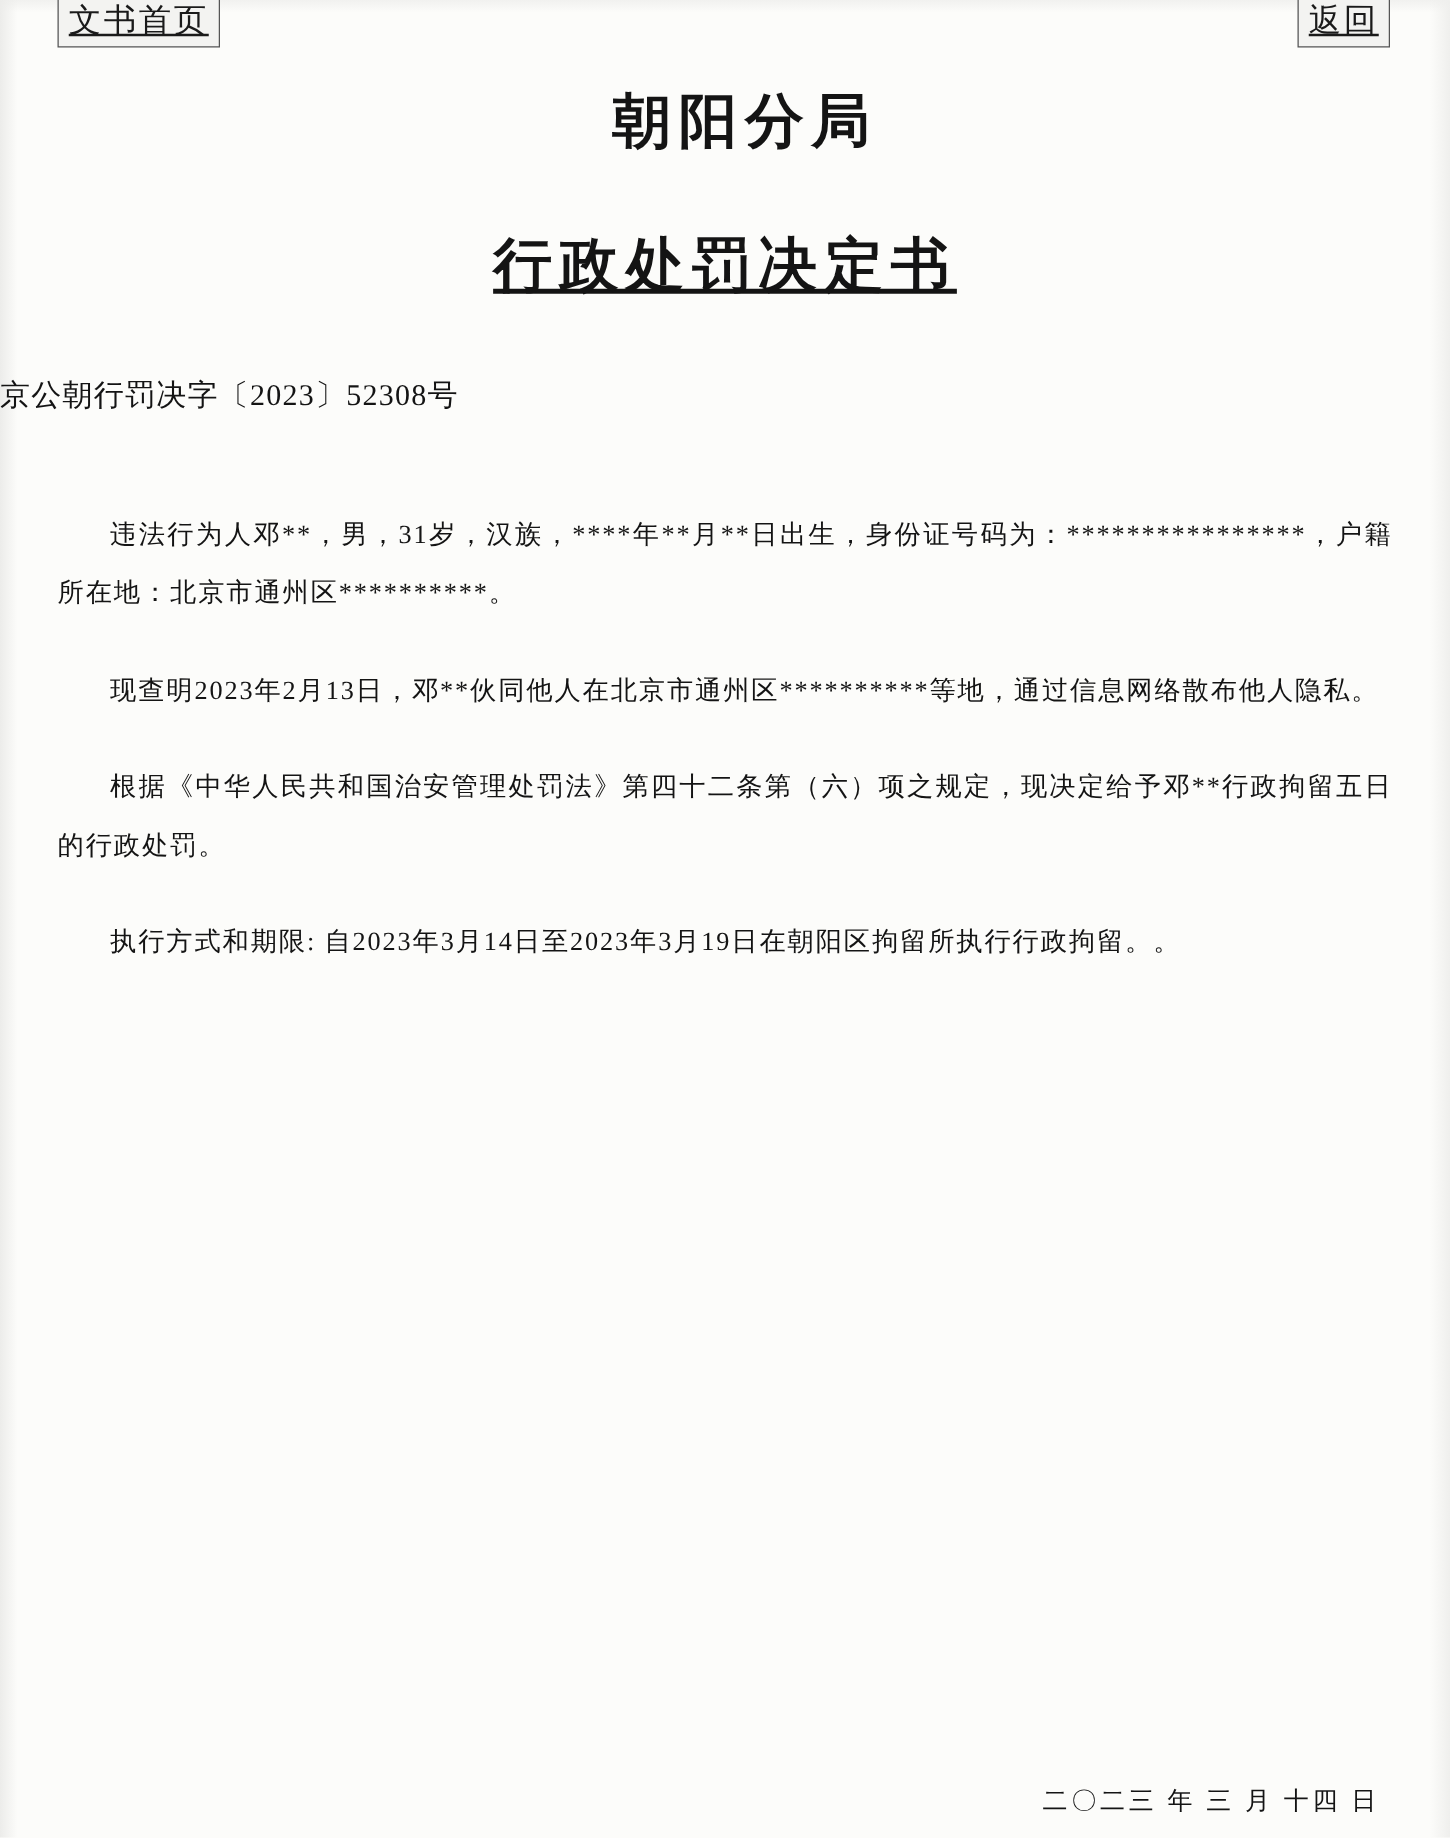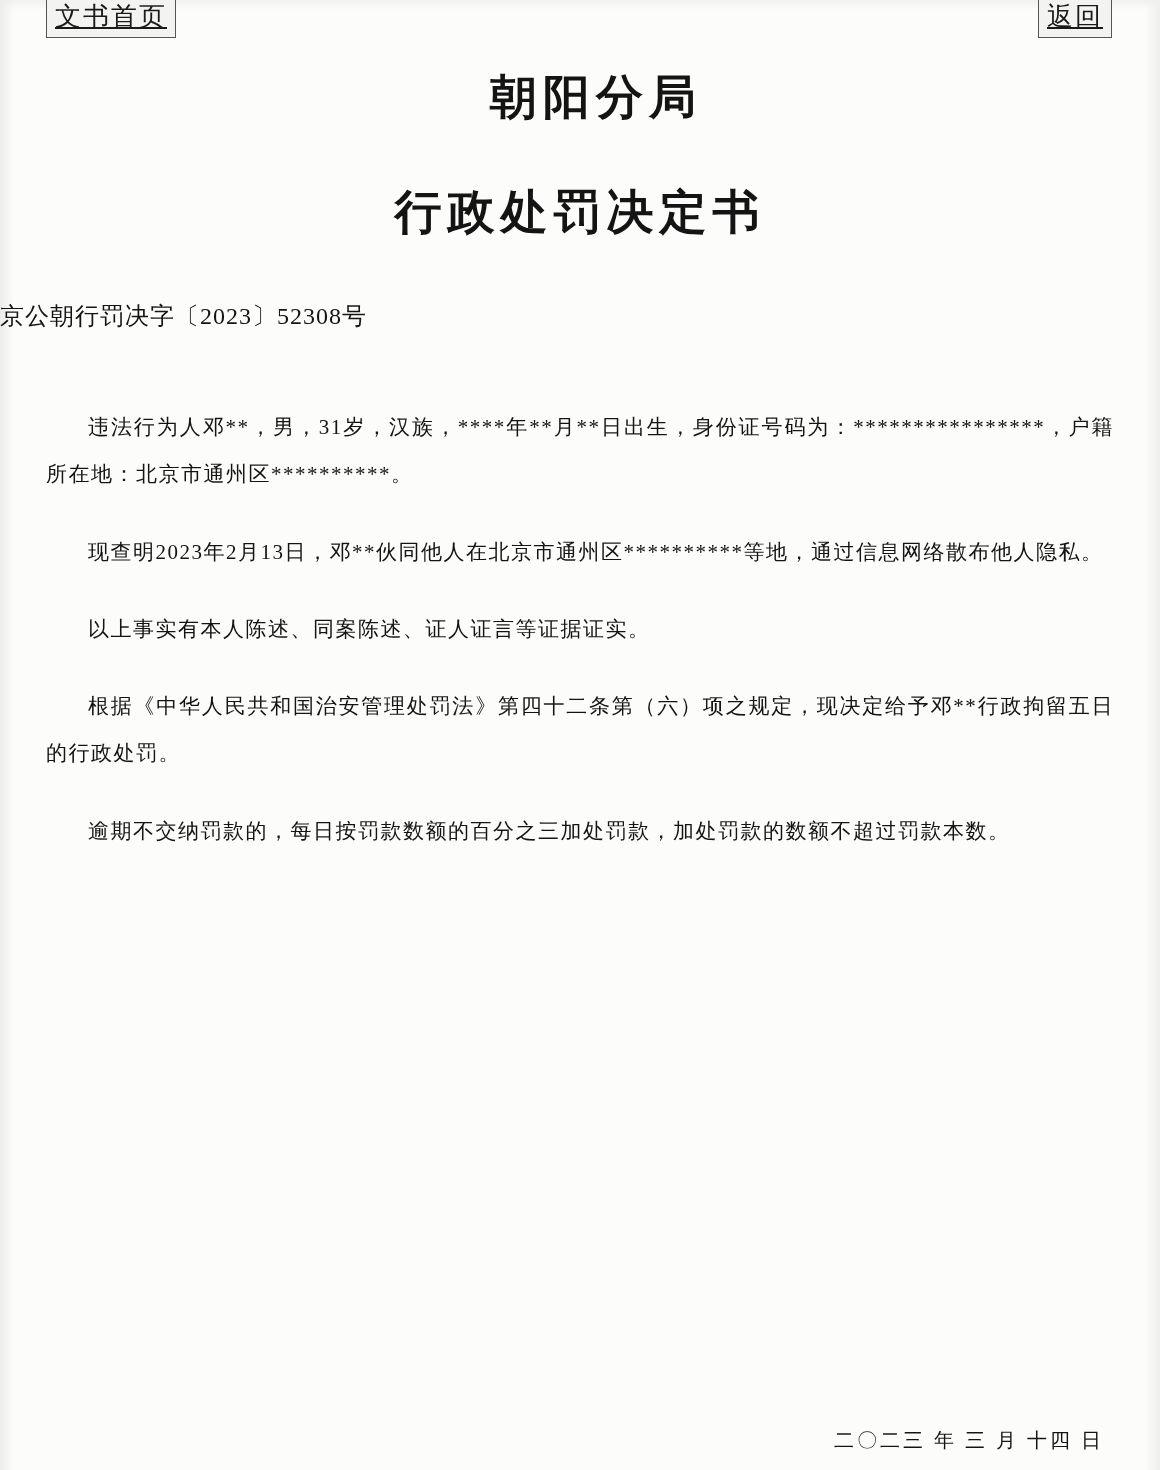--- a/index.html
+++ b/index.html
@@ -47,20 +47,21 @@
   .title-line1 {
     margin-top: 66px;
     font-size: 47px;
     letter-spacing: 6px;
     padding-left: 32px;
   }
   .title-line2 {
     margin-top: 52px;
     font-size: 47px;
     letter-spacing: 6px;
+    text-decoration: underline;
   }
 
   .doc-number {
     text-align: left;
     font-size: 24px;
     letter-spacing: 1px;
     margin: 56px 42px 0 0;
   }
 
   .body-text {
@@ -95,20 +96,19 @@
   <div class="title-block">
     <div class="title-line1">朝阳分局</div>
     <div class="title-line2">行政处罚决定书</div>
   </div>
 
   <div class="doc-number">京公朝行罚决字〔2023〕52308号</div>
 
   <div class="body-text">
     <p class="para">违法行为人邓**，男，31岁，汉族，****年**月**日出生，身份证号码为：****************，户籍所在地：北京市通州区**********。</p>
     <p class="para">现查明2023年2月13日，邓**伙同他人在北京市通州区**********等地，通过信息网络散布他人隐私。</p>
-    <p class="para">以上事实有本人陈述、同案陈述、证人证言等证据证实。</p>
     <p class="para">根据《中华人民共和国治安管理处罚法》第四十二条第（六）项之规定，现决定给予邓**行政拘留五日的行政处罚。</p>
-    <p class="para">逾期不交纳罚款的，每日按罚款数额的百分之三加处罚款，加处罚款的数额不超过罚款本数。</p>
+    <p class="para">执行方式和期限: 自2023年3月14日至2023年3月19日在朝阳区拘留所执行行政拘留。。</p>
   </div>
 
   <div class="doc-date">二〇二三 年 三 月 十四 日</div>
 
 </div>
 
 </body></html>

